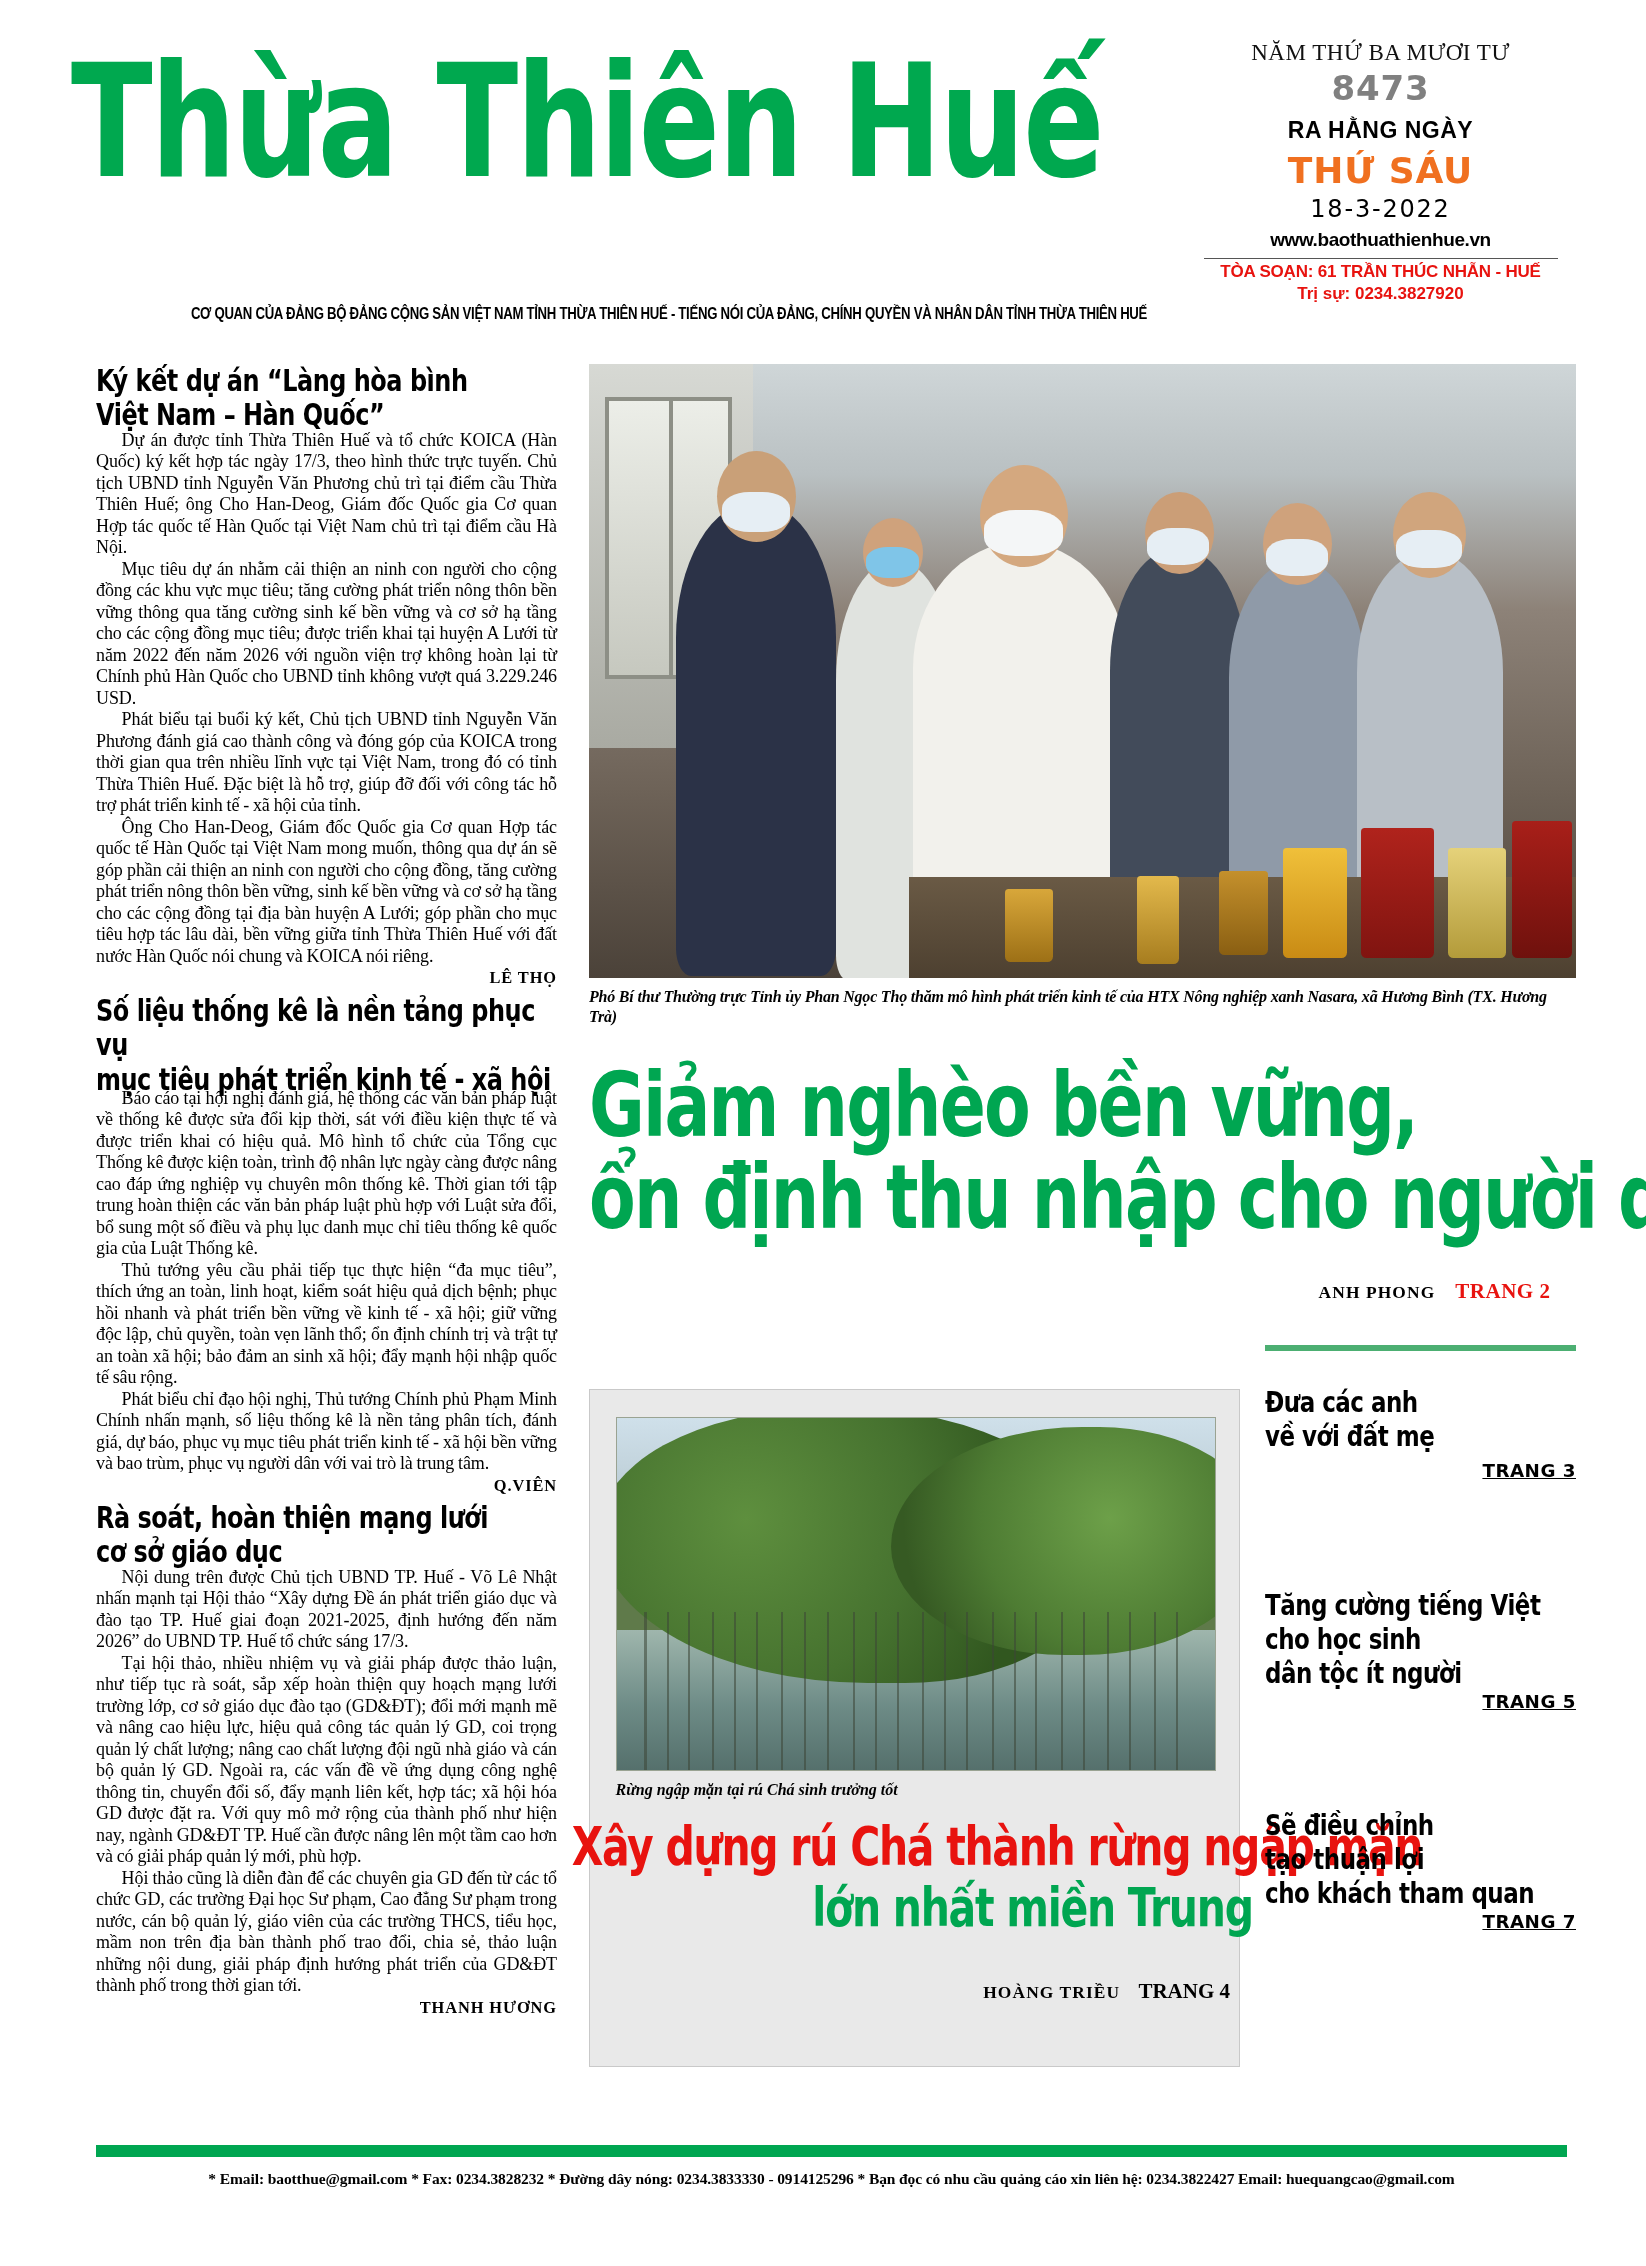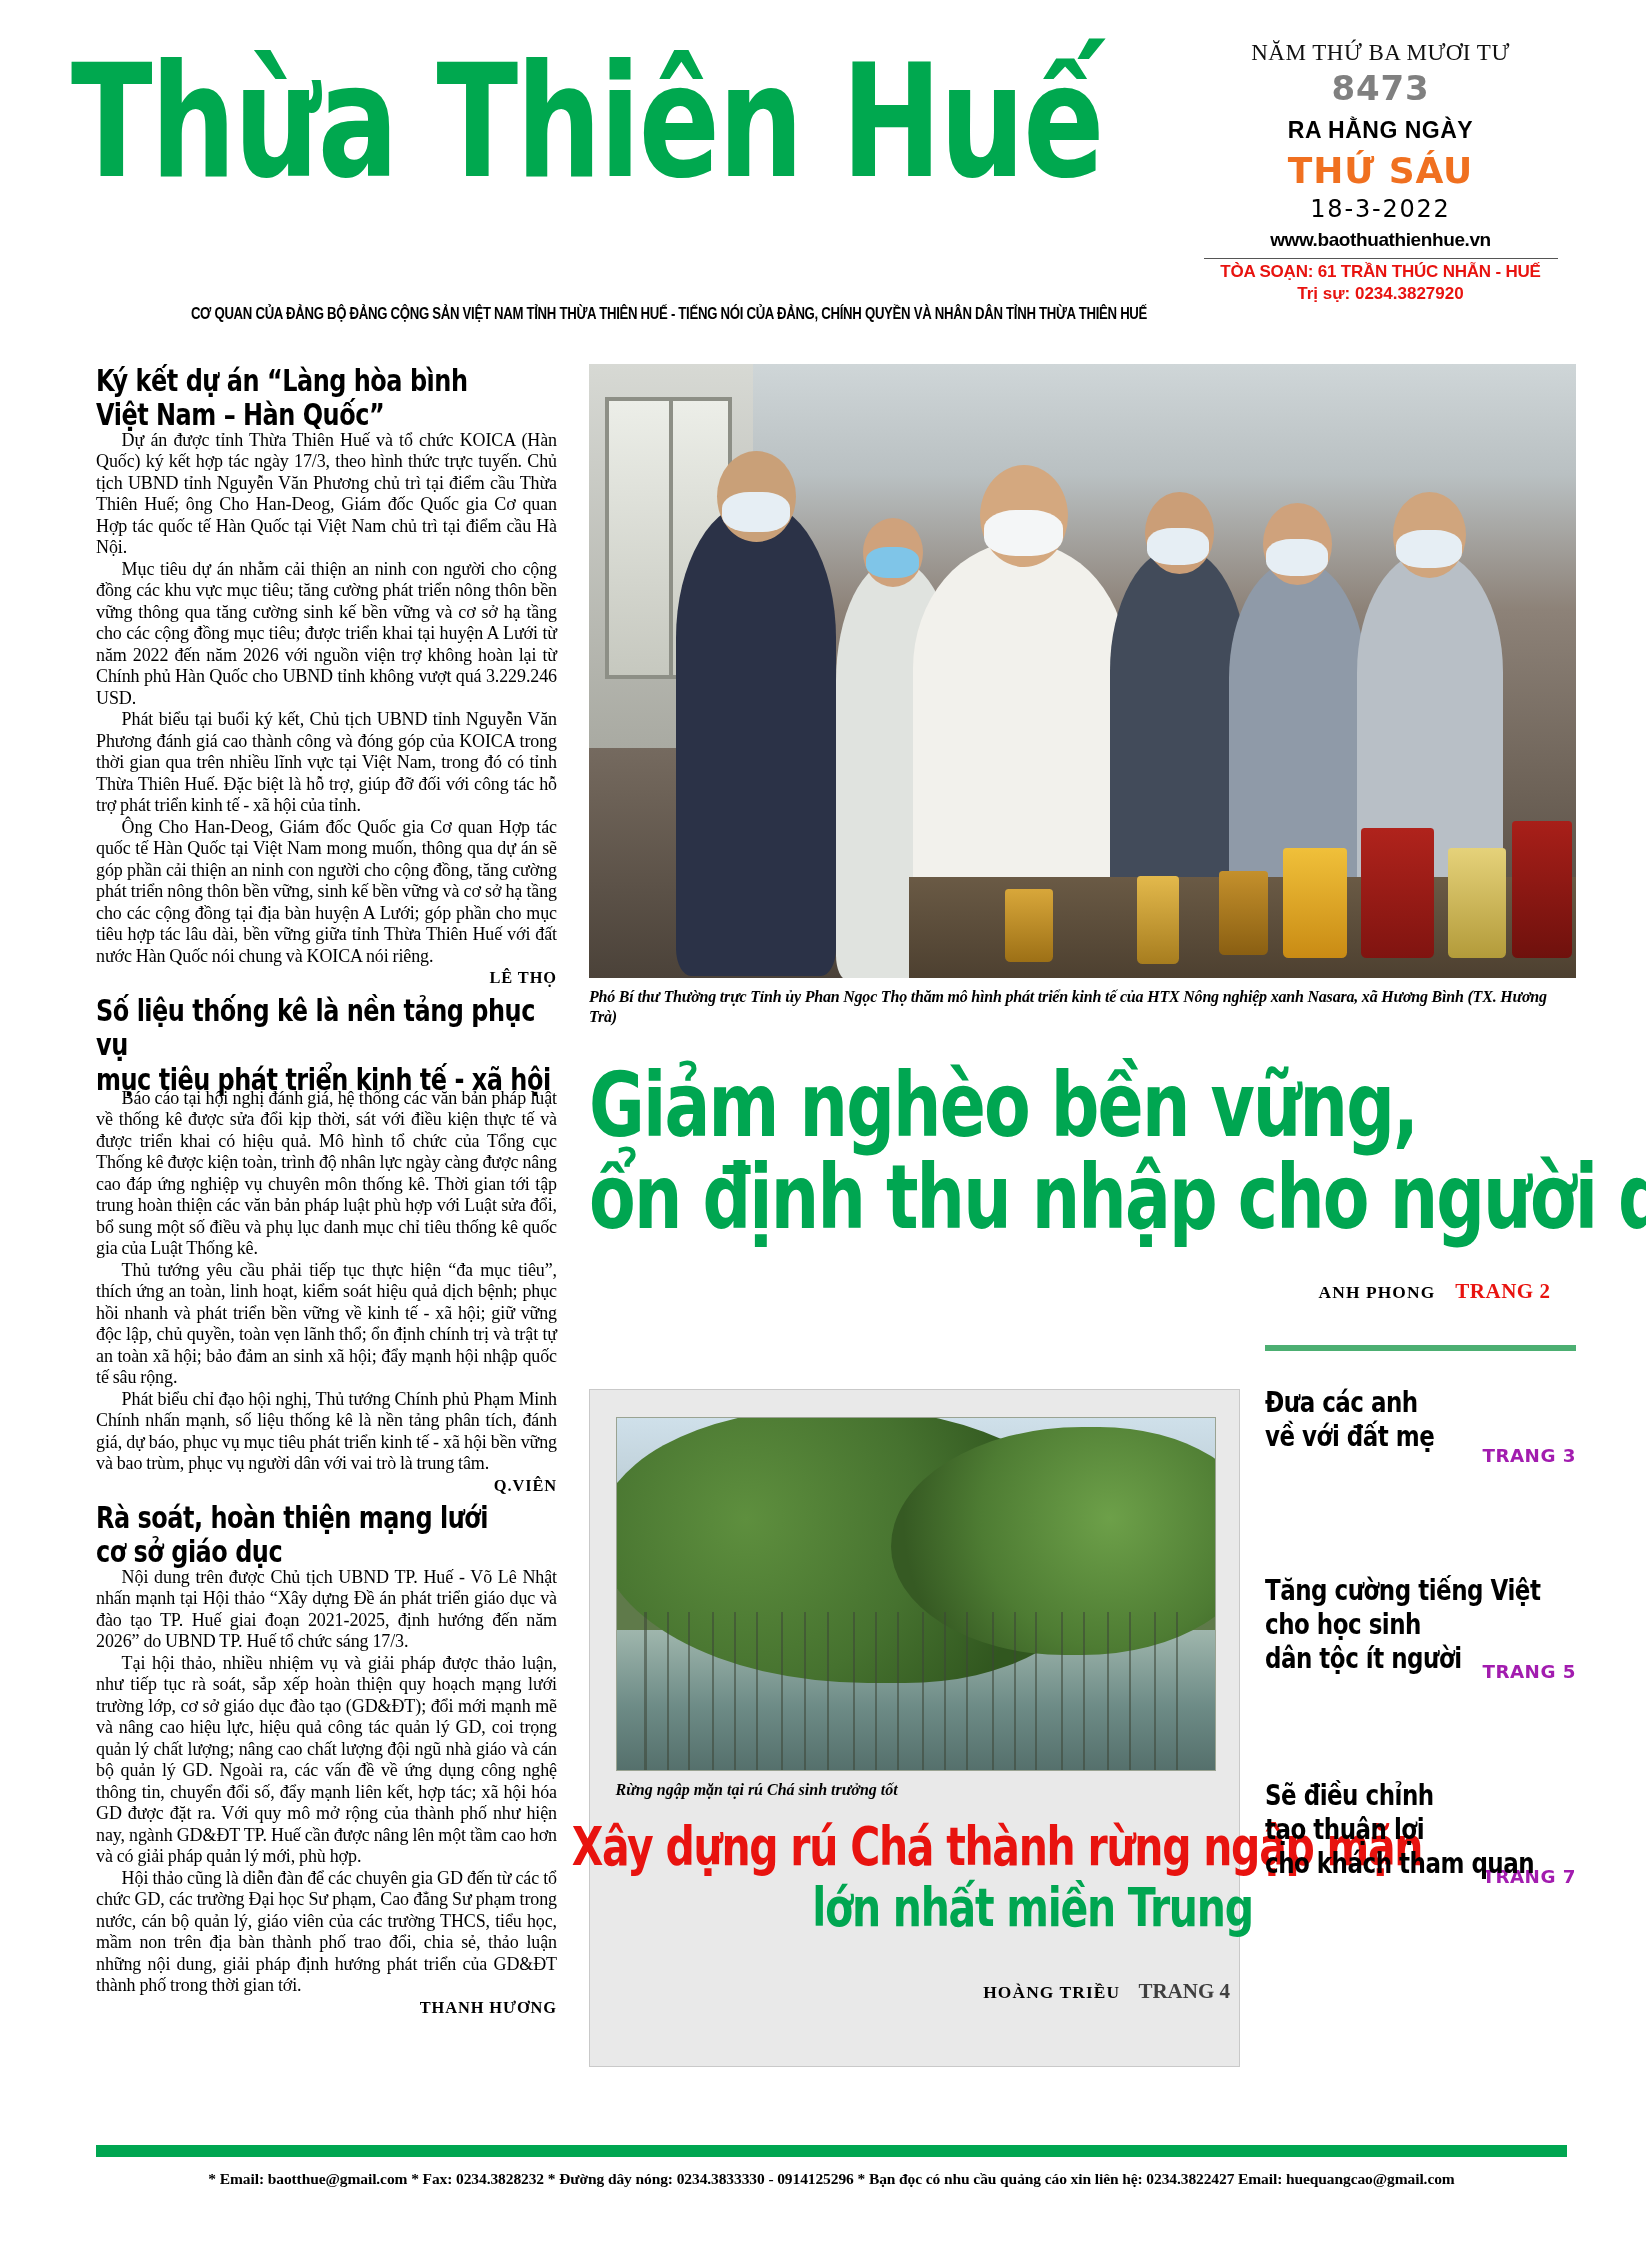--- a/index.html
+++ b/index.html
@@ -339,21 +339,21 @@
   .red-credit .au {
     font-family: "Liberation Serif", serif;
     font-weight: bold;
     font-size: 17.4px;
     letter-spacing: 1.1px;
   }
   .red-credit .pg {
     font-family: "Liberation Serif", serif;
     font-weight: bold;
     font-size: 21px;
-    color: #404040;
+    color: #000000;
     margin-left: 14.6px;
   }
 
   
   .teasers {
     position: absolute;
     left: 676px;
     top: -44px;
     width: 311px;
   }
@@ -371,24 +371,25 @@
     font-size: 23px;
     line-height: 1.22;
     letter-spacing: -0.5px;
     transform: scaleY(1.2);
     transform-origin: left top;
   }
   .teaser-page {
     font-family: "DejaVu Sans", sans-serif;
     font-weight: bold;
     font-size: 18.3px;
-    color: #a21caf;
+    color: #000000;
     text-align: right;
     letter-spacing: 0.5px;
-    margin-top: 3px;
+    margin-top: 18px;
+    text-decoration: underline;
   }
   .teaser-gap-1 { height: 99px; }
   .teaser-gap-2 { height: 88px; }
 
   
   .footer-rule {
     position: absolute;
     left: 96px;
     top: 2145px;
     width: 1471px;

